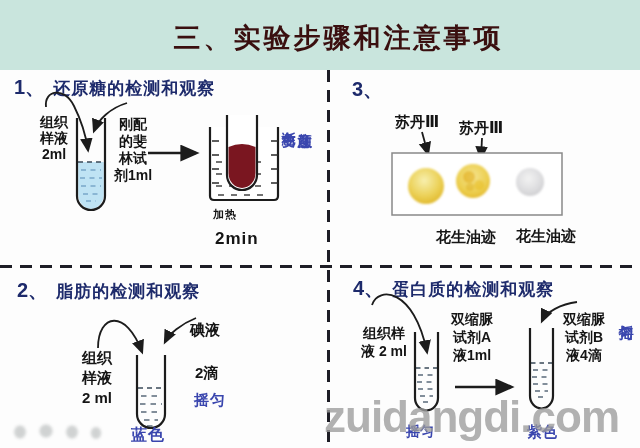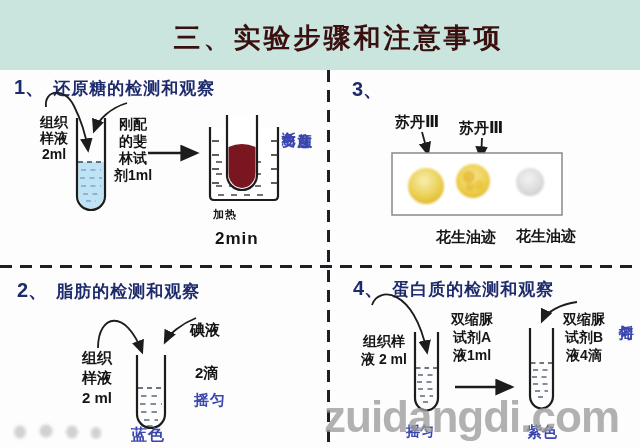--- a/index.html
+++ b/index.html
@@ -193,21 +193,21 @@
     <path d="M247,34 C231,36 216,44 212,53" fill="none" stroke="#1c1c1c" stroke-width="1.8" marker-end="url(#mq4)"></path>
     <path d="M86,100 H107" stroke="#3a4a58" stroke-width="1.3" stroke-dasharray="4.5 4"></path>
     <path d="M88,107 H105 M87,114 H106 M88,121 H105 M90,128 H103 M93,134 H100" stroke="#5a6a7a" stroke-width="1.4" stroke-dasharray="5 4.5"></path>
     <path d="M85,64 L85,130 A11.5,12.5 0 0 0 108,130 L108,64" fill="none" stroke="#1c1c1c" stroke-width="2.2"></path>
     <path d="M125,119 H181" fill="none" stroke="#1c1c1c" stroke-width="2.4" marker-end="url(#mq4)"></path>
     <path d="M201,95 H222" stroke="#3a4a58" stroke-width="1.3" stroke-dasharray="4.5 4"></path>
     <path d="M203,102 H220 M202,109 H221 M203,116 H220 M205,123 H218 M208,129 H215" stroke="#5a6a7a" stroke-width="1.4" stroke-dasharray="5 4.5"></path>
     <path d="M200,60 L200,128 A11.5,12.5 0 0 0 223,128 L223,60" fill="none" stroke="#1c1c1c" stroke-width="2.2"></path>
   </svg>
 
-  <div class="lbl" style="left:358px;top:332px;width:52px;font-size:14px;line-height:18px;">
+  <div class="lbl" style="left:358px;top:324px;width:52px;font-size:14px;line-height:18px;">
     <span>组织样</span>
     <span>液 2 ml</span>
   </div>
   <div class="lbl" style="left:447px;top:310px;width:50px;font-size:14px;line-height:18px;">
     <span>双缩脲</span>
     <span>试剂A</span>
     <span>液1ml</span>
   </div>
   <div class="lbl" style="left:559px;top:310px;width:50px;font-size:14px;line-height:18px;">
     <span>双缩脲</span>

